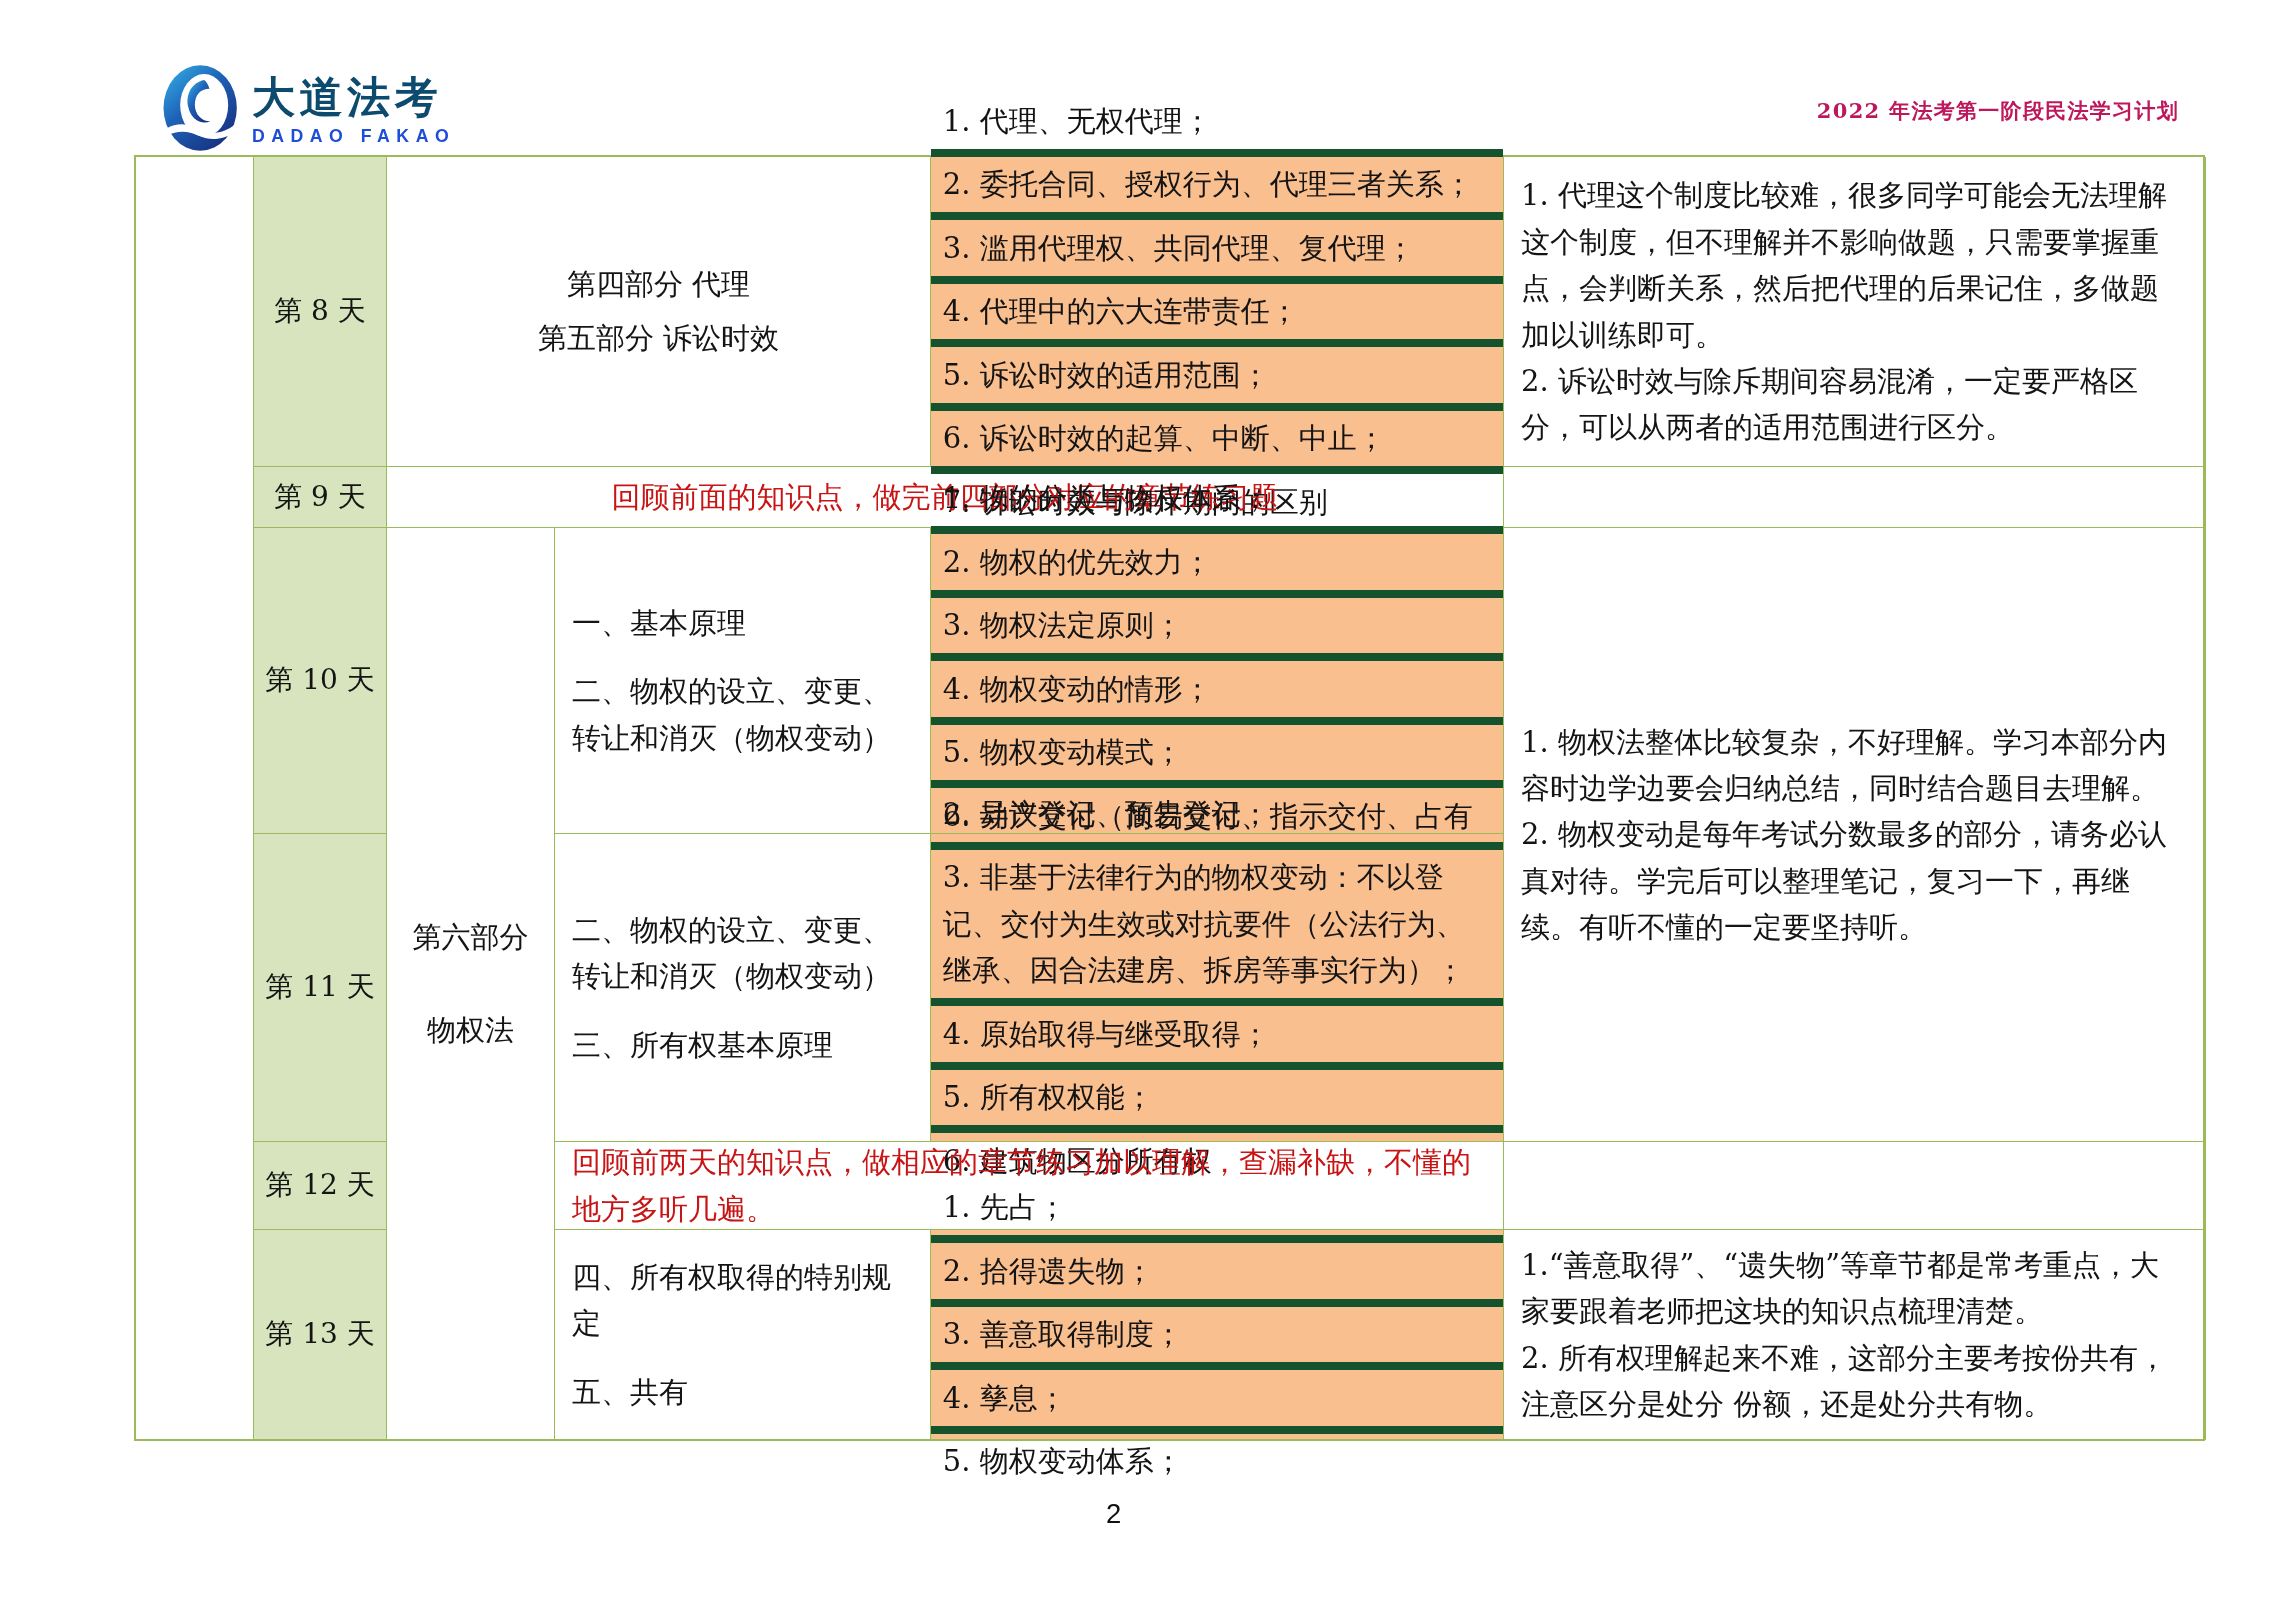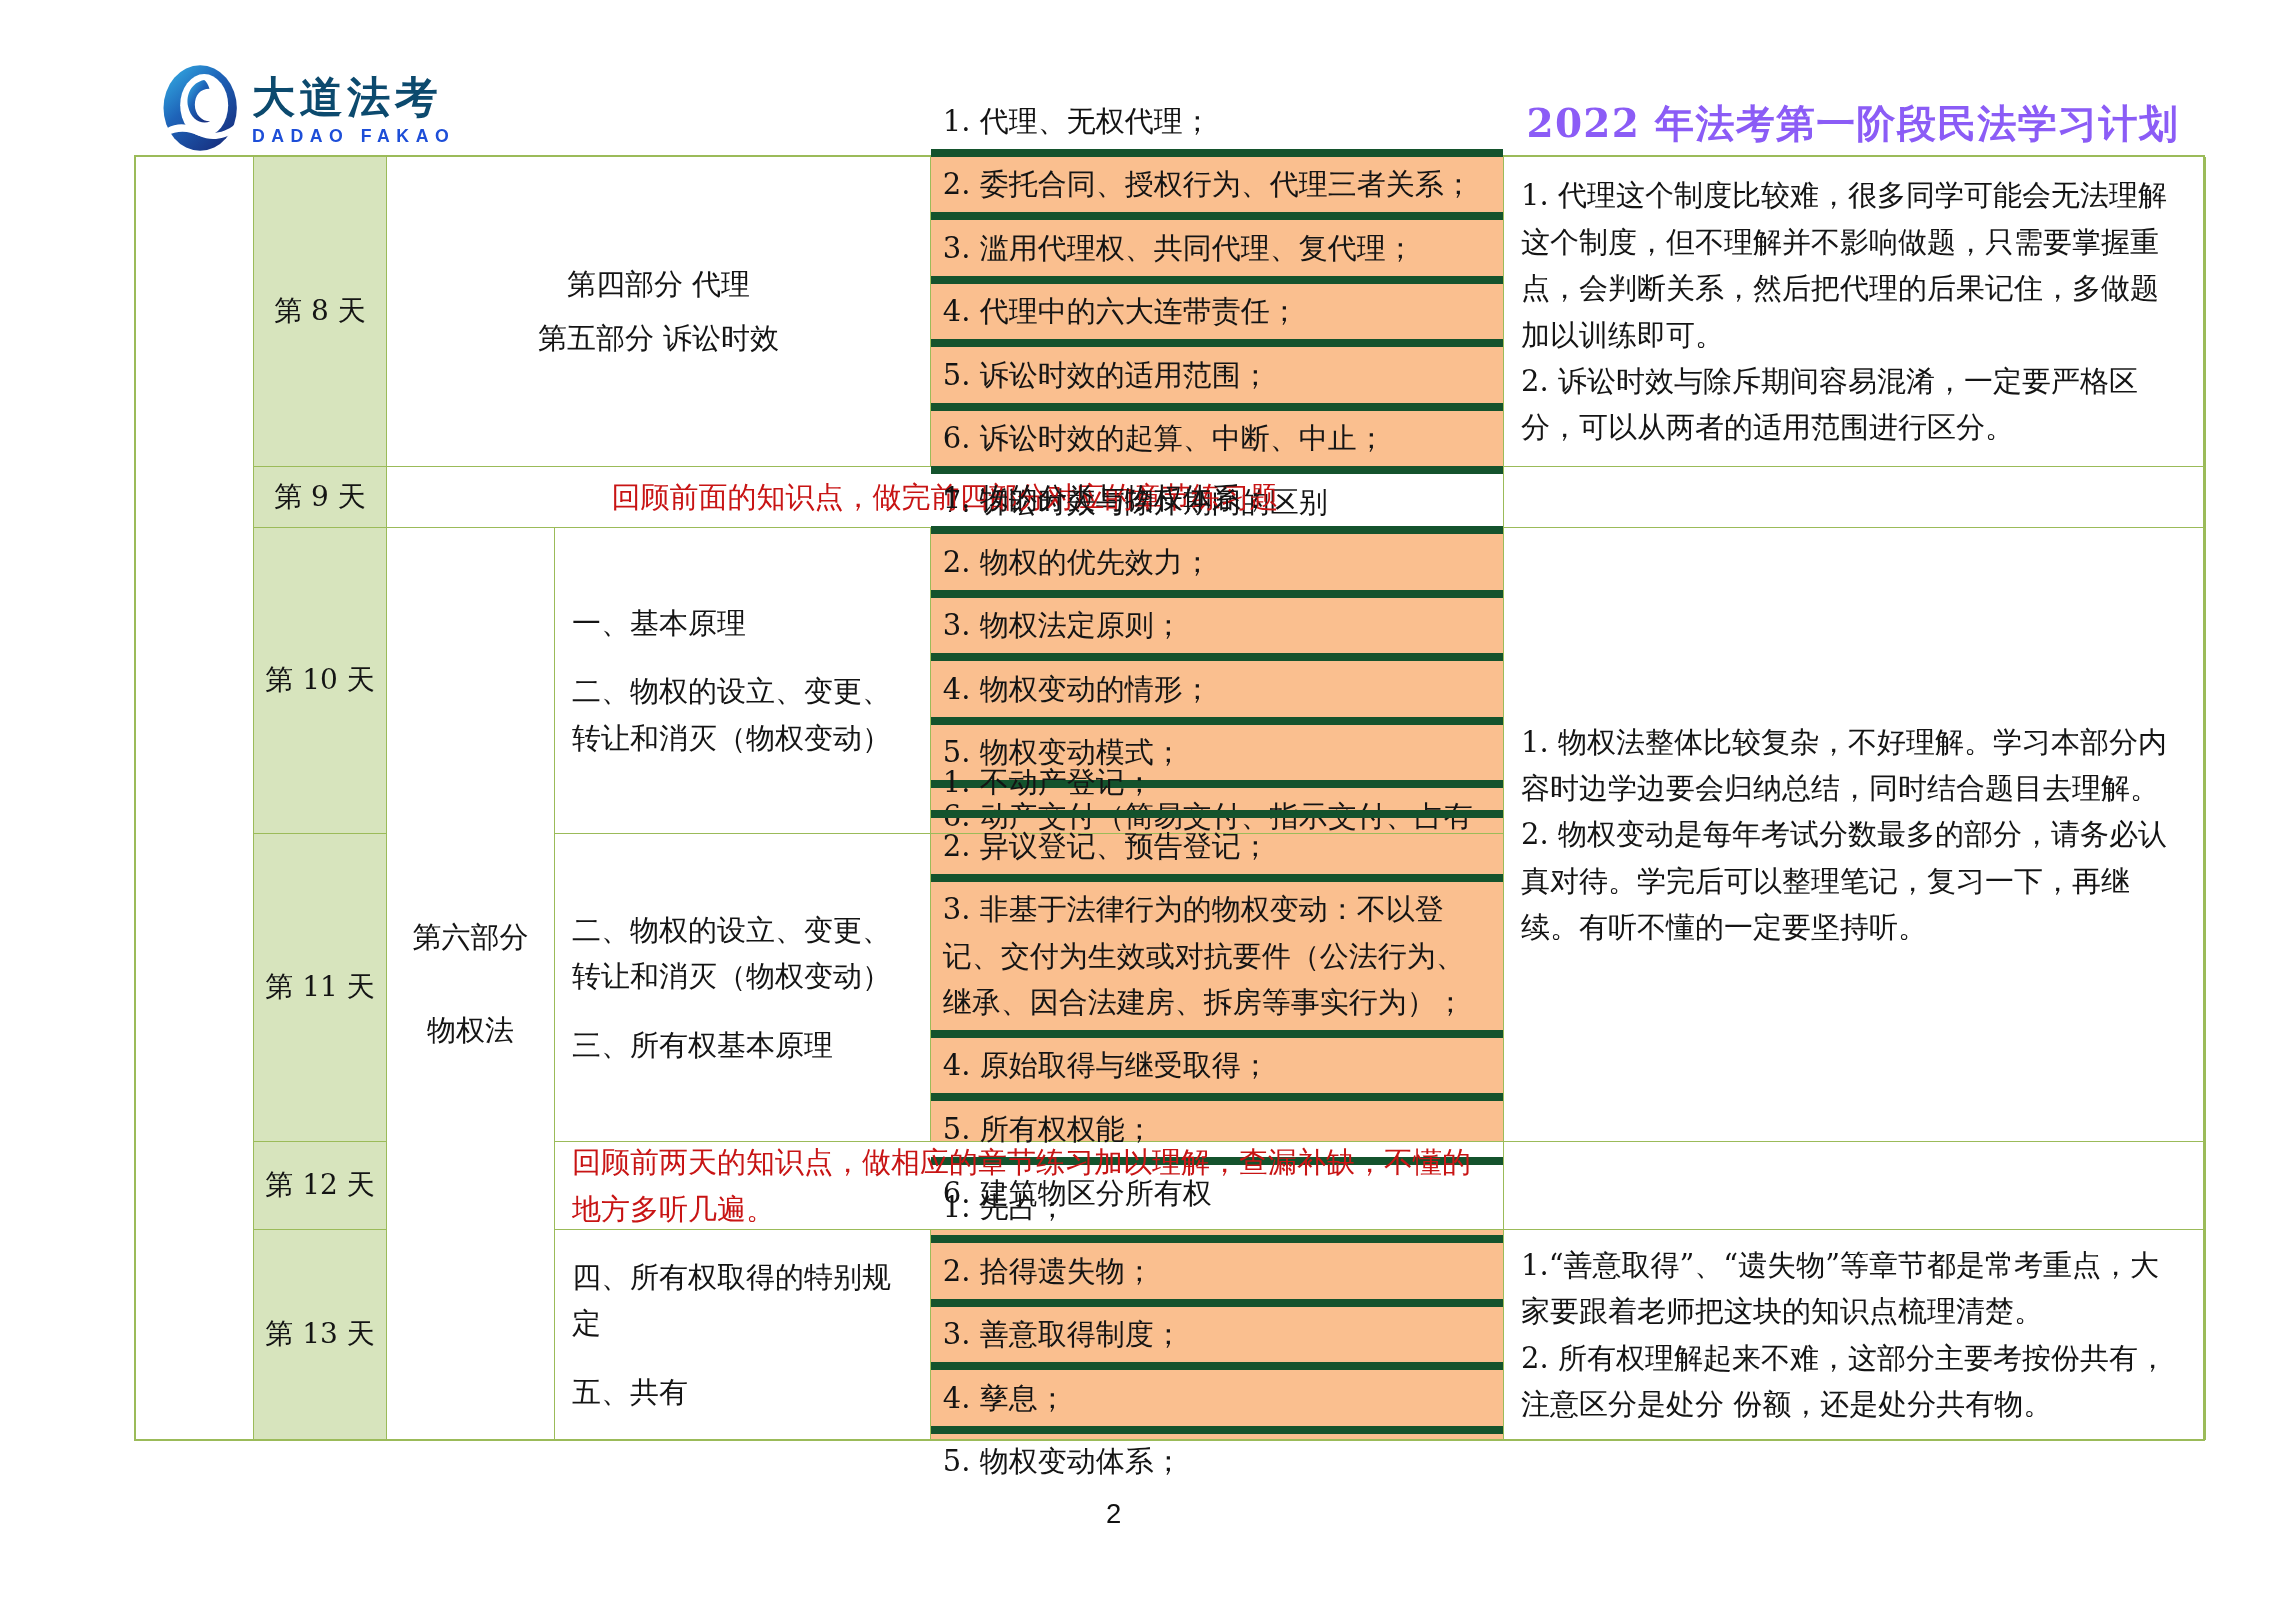--- a/index.html
+++ b/index.html
@@ -8,22 +8,22 @@
     font-family:"DejaVu Serif","Liberation Serif",serif;color:#141414;overflow:hidden;
   }
   
   .logo{position:absolute;left:162px;top:64px;display:flex;align-items:flex-start;gap:13px;}
   .logo-icon{width:77px;height:90px;}
   .brand-block{display:flex;flex-direction:column;margin-top:10.5px;}
   .brand-cn{font-family:"Liberation Sans","DejaVu Sans",sans-serif;font-weight:bold;
     font-size:43px;letter-spacing:4.6px;color:#0c4a6e;line-height:1.05;}
   .brand-en{font-family:"Liberation Sans","DejaVu Sans",sans-serif;font-weight:bold;
     font-size:17.7px;letter-spacing:6.5px;color:#1d4ed8;margin-top:6.5px;}
-  .doc-title{position:absolute;right:116px;top:97px;font-size:39px;font-weight:600;
-    color:#8b5cf6;letter-spacing:1.3px;}
+  .doc-title{position:absolute;right:116px;top:97px;font-size:21px;font-weight:600;
+    color:#be185d;letter-spacing:1.3px;}
   
   .sched{
     position:absolute;left:134px;top:155px;width:2071px;height:1286px;
     display:grid;box-sizing:border-box;
     grid-template-columns:118px 133px 168px 376px 573px 702px;
     grid-template-rows:310px 61px 306px 308px 88px 210px;
     border:2px solid #9BBB59;background:#fff;
   }
   .cell{box-sizing:border-box;border-right:1.3px solid #9BBB59;border-bottom:1.3px solid #9BBB59;
     display:flex;flex-direction:column;justify-content:center;font-size:29px;line-height:1.6;}
@@ -129,21 +129,20 @@
     </div>
 
     <div class="cell day" style="grid-area:4/2/5/3;">
       <span>第 11 天</span>
     </div>
     <div class="cell topics" style="grid-area:4/4/5/5;">
       <div class="topic-para">二、物权的设立、变更、转让和消灭（物权变动）</div>
       <div class="topic-para">三、所有权基本原理</div>
     </div>
     <div class="cell orange" style="grid-area:4/5/5/6;">
-      <div class="o-item">1. 不动产登记；</div>
       <div class="o-item">2. 异议登记、预告登记；</div>
       <div class="o-item">3. 非基于法律行为的物权变动：不以登记、交付为生效或对抗要件（公法行为、继承、因合法建房、拆房等事实行为）；</div>
       <div class="o-item">4. 原始取得与继受取得；</div>
       <div class="o-item">5. 所有权权能；</div>
       <div class="o-item">6. 建筑物区分所有权</div>
     </div>
 
     <div class="cell day" style="grid-area:5/2/6/3;">
       <span>第 12 天</span>
     </div>

